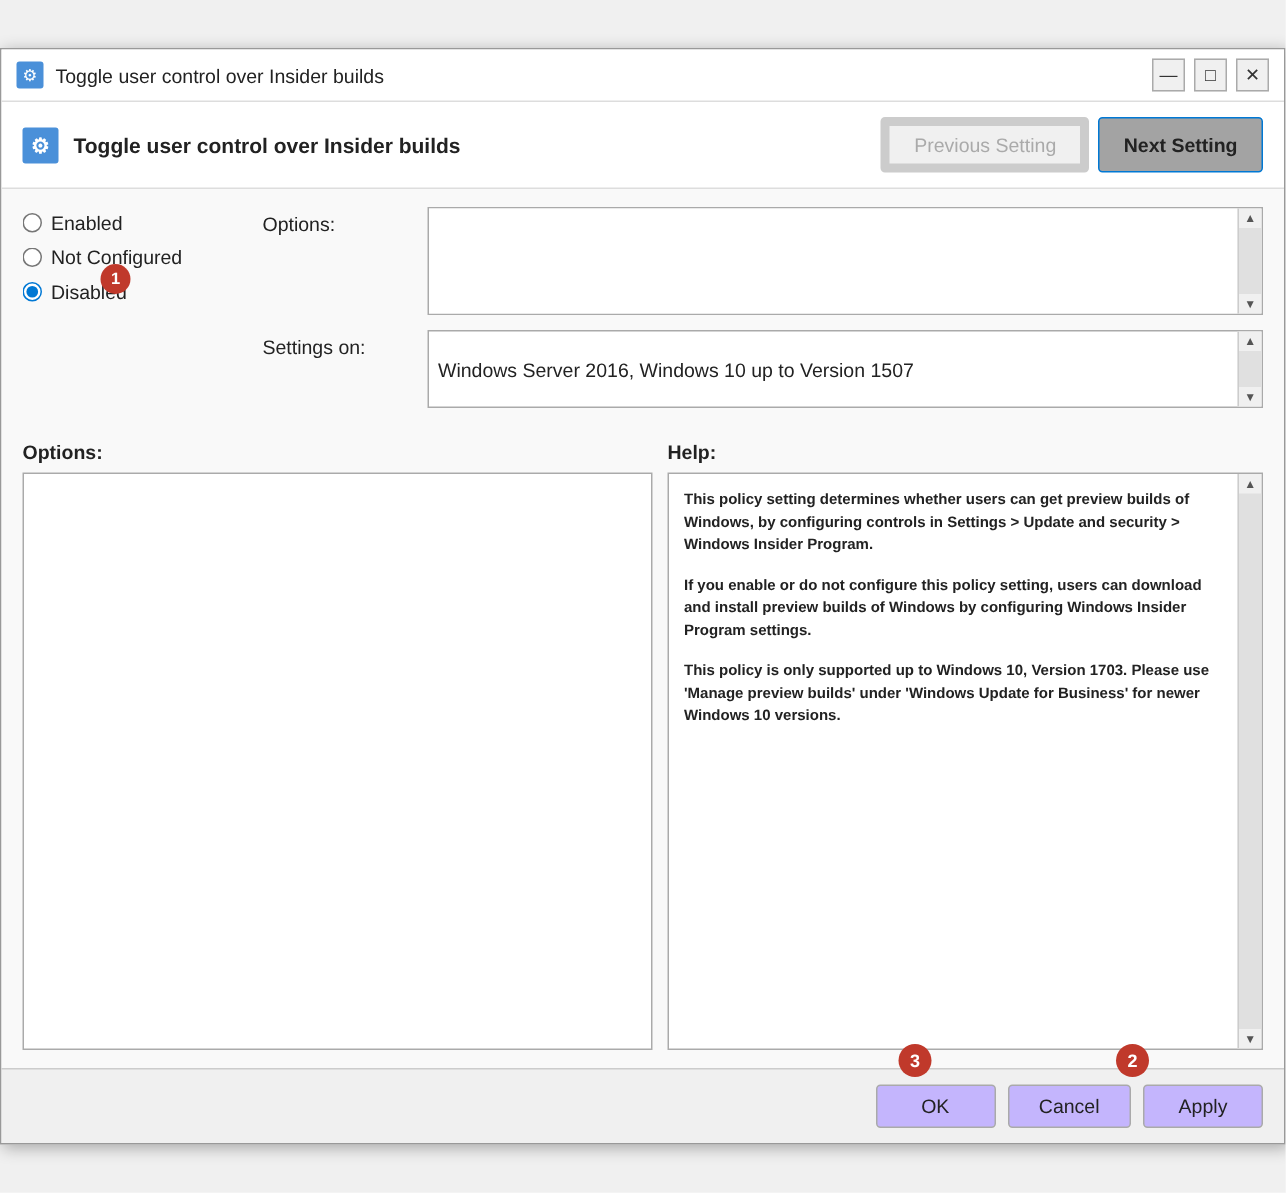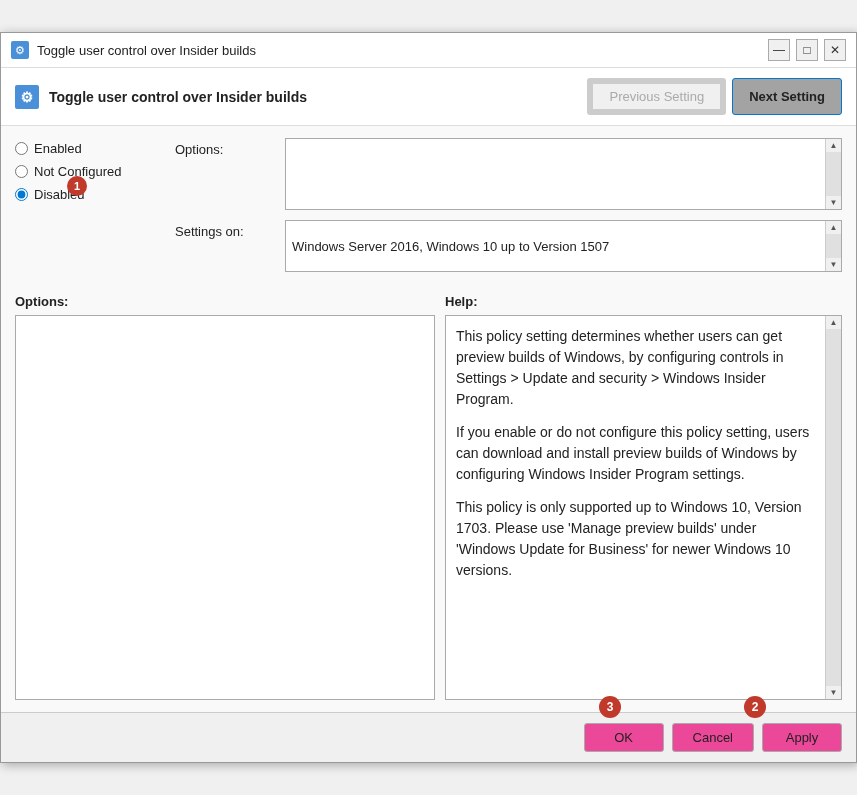--- a/index.html
+++ b/index.html
@@ -254,24 +254,25 @@
     .help-box {
       border: 1px solid #aaa;
       background: white;
       height: 385px;
       overflow: hidden;
       display: flex;
     }
     .help-text {
       flex: 1;
       padding: 10px;
-      font-size: 14px;
+      font-size: 10px;
       color: #222;
       line-height: 1.5;
       overflow-y: auto;
+      font-weight: bold;
     }
     .help-text p {
       margin-bottom: 12px;
     }
     .help-text p:last-child {
       margin-bottom: 12px;
     }
 
     .footer {
       background: #f0f0f0;
@@ -286,21 +287,21 @@
 
     .footer-buttons {
       display: flex;
       gap: 8px;
     }
 
     .btn-footer {
       min-width: 80px;
       padding: 6px 20px;
       border: 1px solid #aaa;
-      background: #ec4899;
+      background: #c4b5fd;
       cursor: pointer;
       font-size: 13px;
       color: #222;
       border-radius: 3px;
     }
 
     .clearfix::after {
       content: '';
       display: table;
       clear: both;

